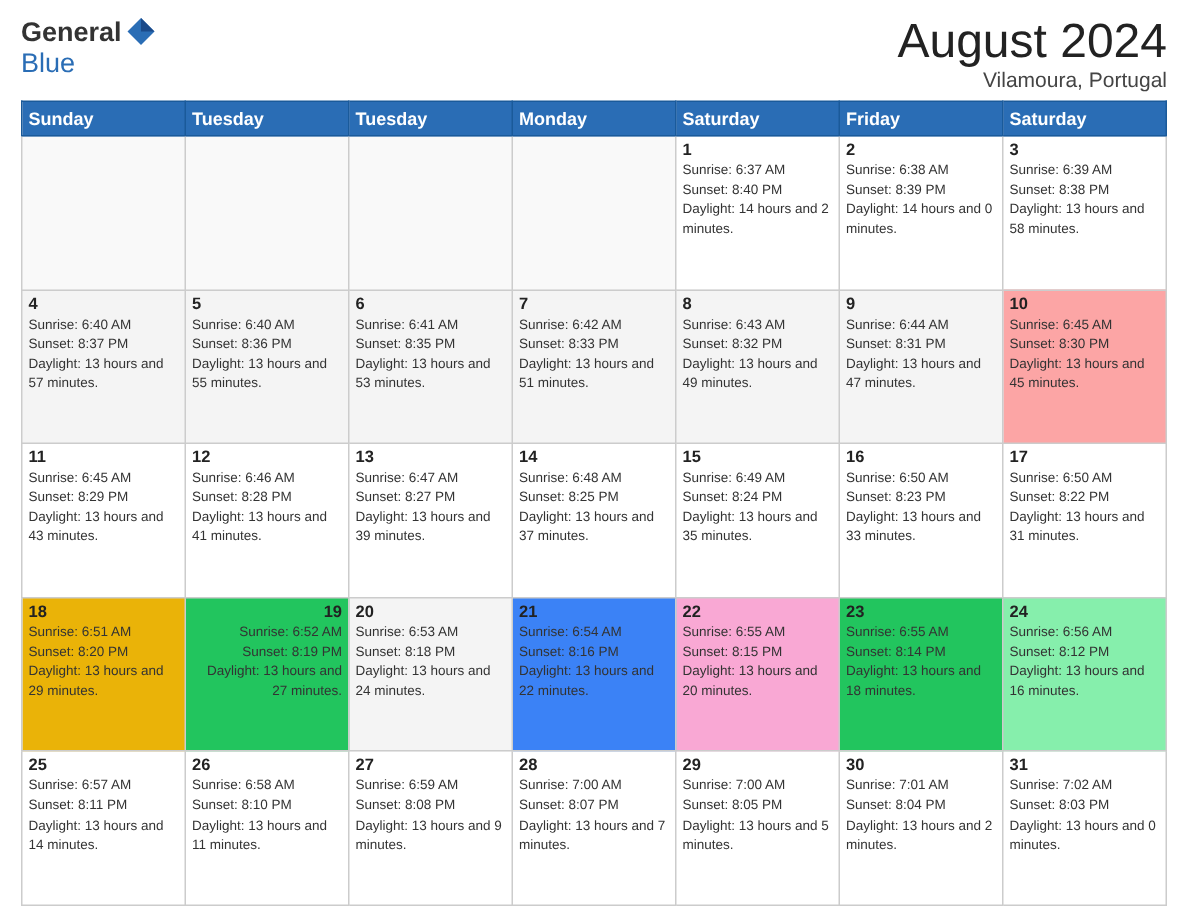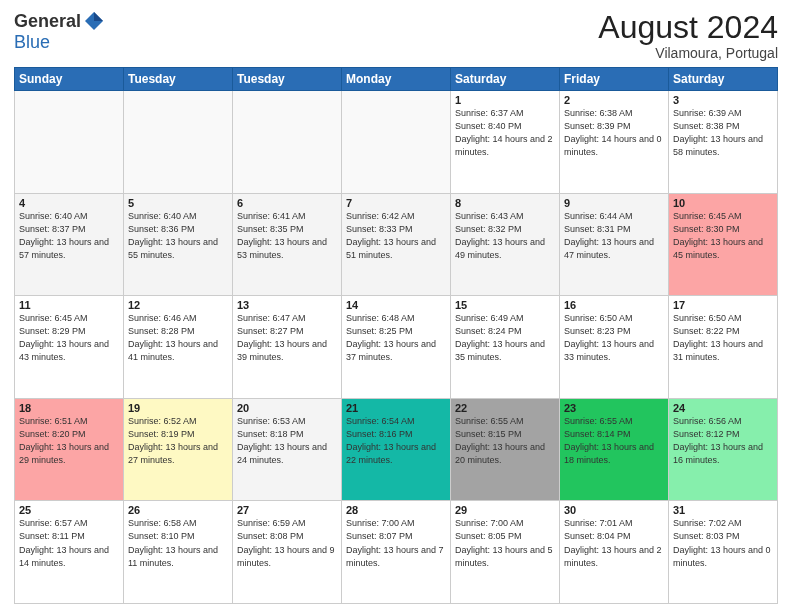--- a/index.html
+++ b/index.html
@@ -205,37 +205,37 @@
           <td>
             <span class="day-num">16</span>
             <div class="day-info">Sunrise: 6:50 AM<br>Sunset: 8:23 PM<br>Daylight: 13 hours and 33 minutes.</div>
           </td>
           <td>
             <span class="day-num">17</span>
             <div class="day-info">Sunrise: 6:50 AM<br>Sunset: 8:22 PM<br>Daylight: 13 hours and 31 minutes.</div>
           </td>
         </tr>
         <tr style="background: rgb(244, 244, 244);">
-          <td style="background: #fca5a5;">
+          <td style="background: #eab308;">
             <span class="day-num">18</span>
             <div class="day-info">Sunrise: 6:51 AM<br>Sunset: 8:20 PM<br>Daylight: 13 hours and 29 minutes.</div>
           </td>
-          <td style="background: #fef9c3;">
+          <td style="background: #22c55e; text-align: right;">
             <span class="day-num">19</span>
             <div class="day-info">Sunrise: 6:52 AM<br>Sunset: 8:19 PM<br>Daylight: 13 hours and 27 minutes.</div>
           </td>
           <td style="background: rgb(244, 244, 244);">
             <span class="day-num">20</span>
             <div class="day-info">Sunrise: 6:53 AM<br>Sunset: 8:18 PM<br>Daylight: 13 hours and 24 minutes.</div>
           </td>
-          <td style="background: #14b8a6;">
+          <td style="background: #3b82f6;">
             <span class="day-num">21</span>
             <div class="day-info">Sunrise: 6:54 AM<br>Sunset: 8:16 PM<br>Daylight: 13 hours and 22 minutes.</div>
           </td>
-          <td style="background: #a3a3a3;">
+          <td style="background: #f9a8d4;">
             <span class="day-num">22</span>
             <div class="day-info">Sunrise: 6:55 AM<br>Sunset: 8:15 PM<br>Daylight: 13 hours and 20 minutes.</div>
           </td>
           <td style="background: #22c55e;">
             <span class="day-num">23</span>
             <div class="day-info">Sunrise: 6:55 AM<br>Sunset: 8:14 PM<br>Daylight: 13 hours and 18 minutes.</div>
           </td>
           <td style="background: #86efac;">
             <span class="day-num">24</span>
             <div class="day-info">Sunrise: 6:56 AM<br>Sunset: 8:12 PM<br>Daylight: 13 hours and 16 minutes.</div>

